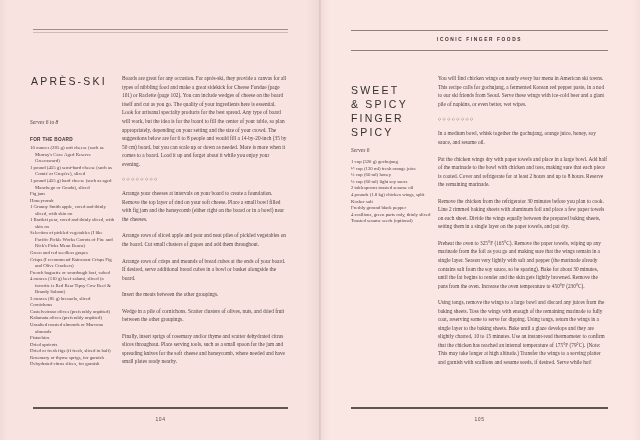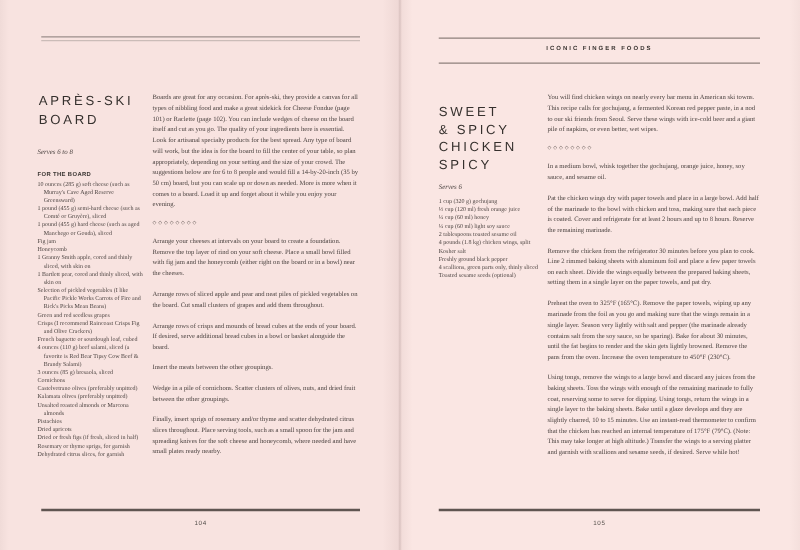--- a/index.html
+++ b/index.html
@@ -28,21 +28,20 @@
 <body>
 
 <div class="spread">
 
   <div class="page page-left">
     <div class="rule" style="left:33px;top:29px;width:255px;"></div>
     <div class="rule rule-light" style="left:33px;top:32px;width:255px;"></div>
 
     <div class="abs recipe-title" style="left:31px;top:74px;">
       <div>APRÈS-SKI</div>
-      <div>BOARD</div>
     </div>
 
     <div class="abs" style="left:30px;top:119px;width:100px;">
       <div class="scaled serves">Serves 6 to 8</div>
     </div>
 
     <div class="abs" style="left:30px;top:136px;width:100px;">
       <div class="scaled ing-header">FOR THE BOARD</div>
     </div>
 
@@ -97,21 +96,21 @@
   <div class="page page-right">
     <div class="rule" style="left:31px;top:30px;width:257px;background:#8d807c;"></div>
     <div class="abs" style="left:31px;top:36px;width:257px;">
       <div class="scaled chapter-header" style="width:514px;">ICONIC FINGER FOODS</div>
     </div>
     <div class="rule" style="left:31px;top:50px;width:257px;background:#8d807c;"></div>
 
     <div class="abs recipe-title right" style="left:31px;top:83px;">
       <div>SWEET</div>
       <div>&amp; SPICY</div>
-      <div>CHICKEN</div>
+      <div>FINGER</div>
       <div>SPICY</div>
     </div>
 
     <div class="abs" style="left:31px;top:147px;width:100px;">
       <div class="scaled serves">Serves 6</div>
     </div>
 
     <div class="abs" style="left:31px;top:158px;width:86px;">
       <div class="scaled ing-list" style="width:172px;">
           <p>1 cup (320 g) gochujang</p>

